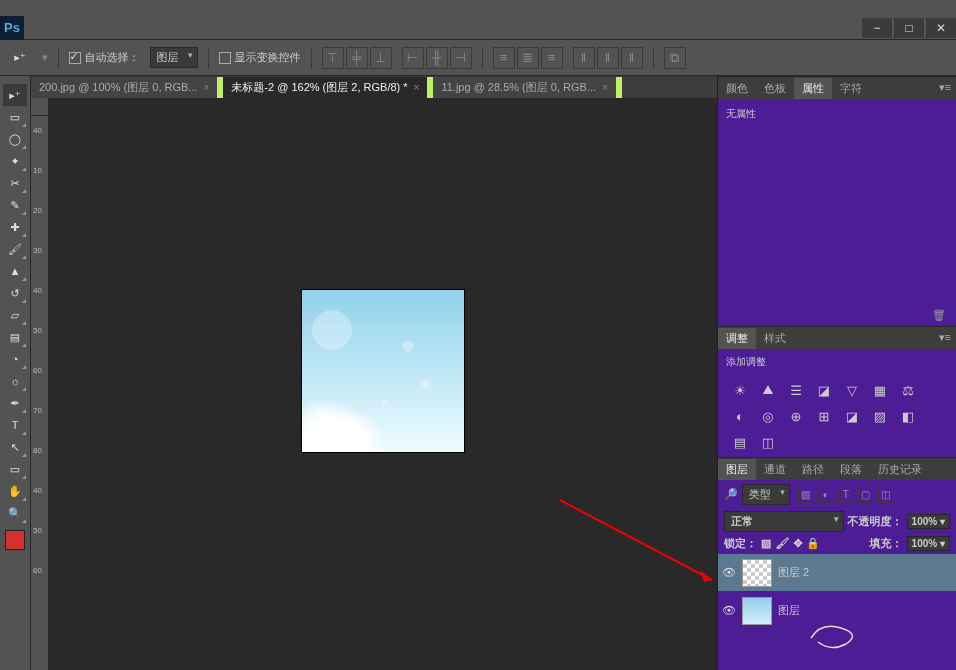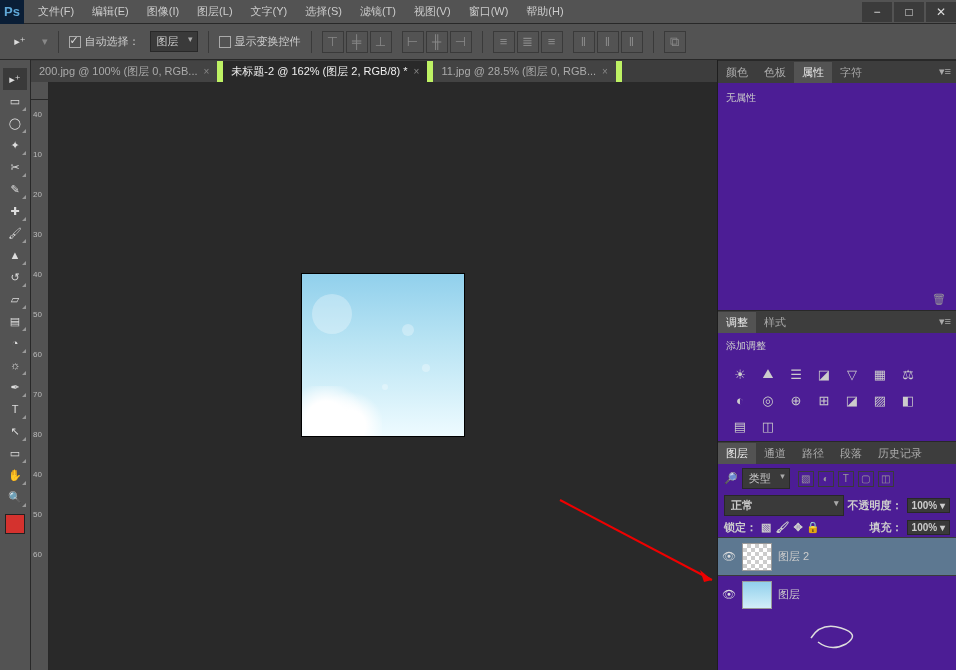--- a/index.html
+++ b/index.html
@@ -1,19 +1,19 @@
 <!DOCTYPE html>
 <html><head>
 <meta charset="utf-8">
 <style>
 * { margin: 0; padding: 0; box-sizing: border-box; font-family: "Microsoft YaHei", sans-serif; }
 body { width: 956px; height: 670px; background: #535353; color: #ccc; font-size: 11px; overflow: hidden; position: relative; }
 
 
-.titlebar { height: 24px; background: #535353; display: flex; align-items: center; border-bottom: 1px solid #282828; }
+.titlebar { height: 24px; background: #535353; display: flex; align-items: center; border-bottom: 1px solid #282828; margin-top: 16px; }
 .ps-logo { width: 24px; height: 24px; background: #0a1e36; color: #5fa8d8; font-weight: bold; font-size: 13px; display: flex; align-items: center; justify-content: center; margin-right: 6px; }
 .menubar { display: flex; gap: 2px; flex: 1; }
 .menu-item { padding: 3px 8px; cursor: pointer; }
 .win-controls { display: flex; margin-left: auto; }
 .win-btn { width: 30px; height: 20px; background: #3b3b3b; color: #ddd; display: flex; align-items: center; justify-content: center; margin-left: 2px; font-size: 12px; cursor: pointer; }
 
 
 .optionsbar { height: 36px; background: #535353; border-bottom: 1px solid #282828; display: flex; align-items: center; padding: 0 8px; gap: 10px; }
 .tool-icon-small { width: 24px; height: 24px; display: flex; align-items: center; justify-content: center; color: #ddd; }
 .checkbox { width: 12px; height: 12px; border: 1px solid #aaa; display: inline-block; margin-right: 4px; position: relative; }
@@ -84,32 +84,20 @@
 .trash-area { text-align: right; padding: 4px 10px; color: #999; }
 
 
 .scribble { position: absolute; right: 90px; bottom: 20px; }
 </style>
 </head>
 <body>
 
 <div class="titlebar">
   <div class="ps-logo">Ps</div>
-  <div class="menubar">
-    <div class="menu-item">文件(F)</div>
-    <div class="menu-item">编辑(E)</div>
-    <div class="menu-item">图像(I)</div>
-    <div class="menu-item">图层(L)</div>
-    <div class="menu-item">文字(Y)</div>
-    <div class="menu-item">选择(S)</div>
-    <div class="menu-item">滤镜(T)</div>
-    <div class="menu-item">视图(V)</div>
-    <div class="menu-item">窗口(W)</div>
-    <div class="menu-item">帮助(H)</div>
-  </div>
   <div class="win-controls">
     <div class="win-btn">−</div>
     <div class="win-btn">□</div>
     <div class="win-btn">✕</div>
   </div>
 </div>
 
 <div class="optionsbar">
   <div class="tool-icon-small">▸⁺</div>
   <span style="color:#888">▾</span>

